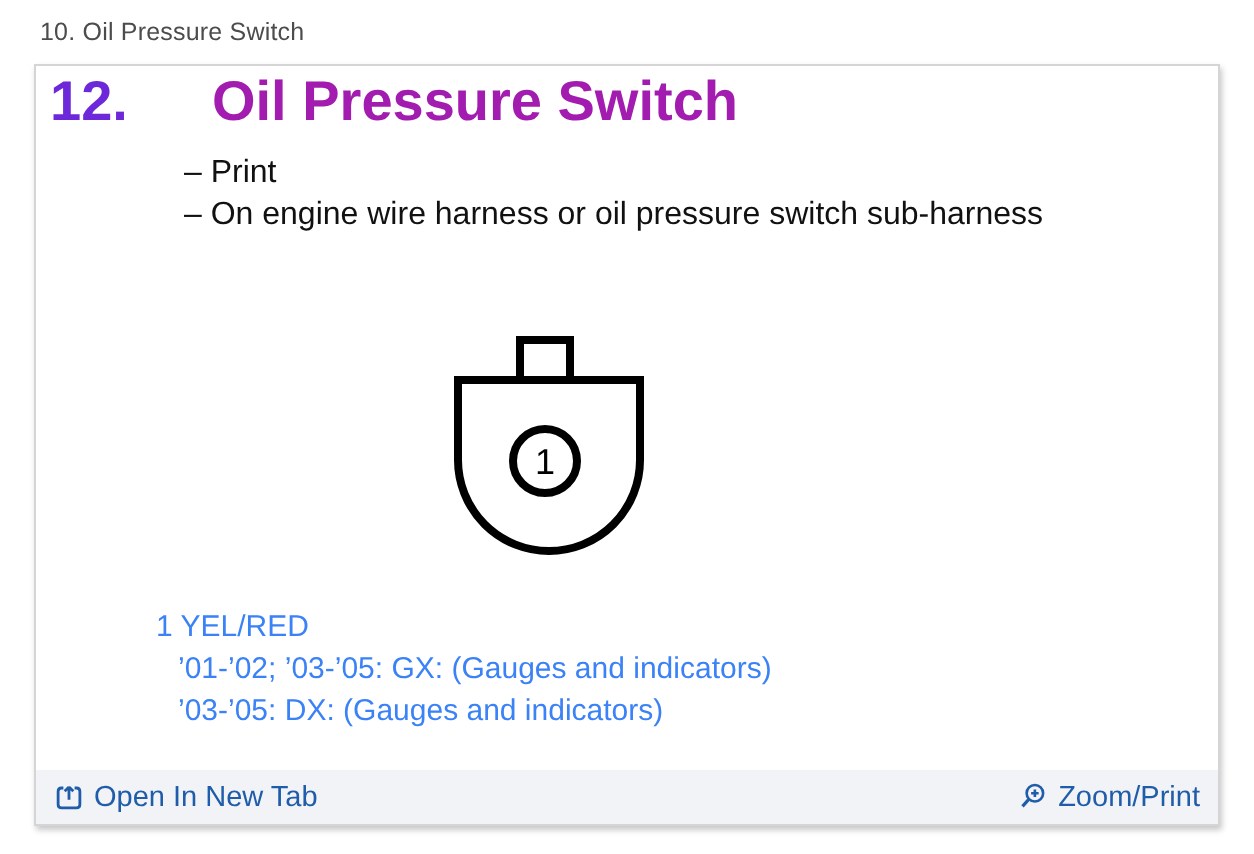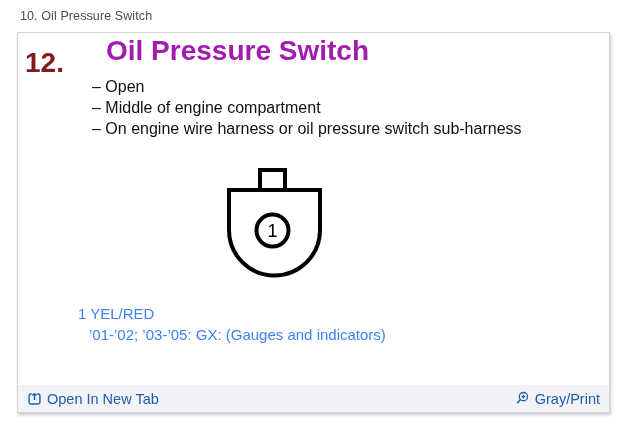--- a/index.html
+++ b/index.html
@@ -12,21 +12,21 @@
     position:absolute;left:20px;top:9px;
     font-size:12.5px;color:#4c4c4c;letter-spacing:.1px;
   }
   .panel{
     position:absolute;left:17px;top:32px;width:591px;height:379px;
     background:#ffffff;border:1px solid #d5d5d5;
     box-shadow:1px 2px 3px rgba(0,0,0,0.22);
   }
   .heading-num{
     position:absolute;left:7px;top:2px;
-    font-size:28px;font-weight:bold;color:#7f1d1d;margin-top:12px;
+    font-size:28px;font-weight:bold;color:#6d28d9;
   }
   .heading-title{
     position:absolute;left:88px;top:2px;
     font-size:28px;font-weight:bold;color:#a21caf;
   }
   .bullets{
     position:absolute;left:74px;top:43px;
     font-size:16px;line-height:21px;color:#111;
   }
   .diagram{
@@ -53,52 +53,52 @@
 <body>
 
 <div class="breadcrumb">10. Oil Pressure Switch</div>
 
 <div class="panel">
 
   <div class="heading-num">12.</div>
   <div class="heading-title">Oil Pressure Switch</div>
 
   <div class="bullets">
-    <div>– Open</div>
-    <div>– Middle of engine compartment</div>
+    <div>– Print</div>
     <div>– On engine wire harness or oil pressure switch sub-harness</div>
   </div>
 
   <svg class="diagram" viewBox="0 0 100 115">
     <rect x="35" y="5" width="25" height="20" fill="#ffffff" stroke="#000000" stroke-width="4"></rect>
     <path d="M4,25 L95,25 L95,65 A45.5,45.5 0 0 1 4,65 Z" fill="#ffffff" stroke="#000000" stroke-width="4"></path>
     <circle cx="47.5" cy="65.5" r="16" fill="#ffffff" stroke="#000000" stroke-width="4"></circle>
     <text x="47.5" y="72" text-anchor="middle" font-size="18" fill="#000000" font-family="Liberation Sans, sans-serif">1</text>
   </svg>
 
   <div class="pins">
     <div><span>1</span> <span>YEL/RED</span></div>
     <div class="apps">’01-’02; ’03-’05: GX: (Gauges and indicators)</div>
+    <div class="apps">’03-’05: DX: (Gauges and indicators)</div>
   </div>
 
   <div class="footer">
     <a class="link">
       <span>
         <svg width="15" height="15" viewBox="0 0 16 16" fill="none" stroke="#1f5caa" stroke-width="1.5">
           <path d="M5,3.2 H4 C2.9,3.2 2.2,4 2.2,5 V12 C2.2,13.1 2.9,13.8 4,13.8 H12 C13.1,13.8 13.8,13.1 13.8,12 V5 C13.8,4 13.1,3.2 12,3.2 H11"></path>
           <path d="M8,9.5 V2.6 M8,2.6 L5.7,4.9 M8,2.6 L10.3,4.9"></path>
         </svg>
       </span>
       <span>Open In New Tab</span>
     </a>
     <a class="link">
       <span>
         <svg width="15" height="15" viewBox="0 0 16 16" fill="none" stroke="#1f5caa" stroke-width="1.4">
           <circle cx="9" cy="6" r="4.4"></circle>
           <path d="M9,4 V8 M7,6 H11"></path>
           <path d="M5.6,9.4 L2.4,13" stroke-width="1.7"></path>
         </svg>
       </span>
-      <span>Gray/Print</span>
+      <span>Zoom/Print</span>
     </a>
   </div>
 
 </div>
 
 </body></html>

